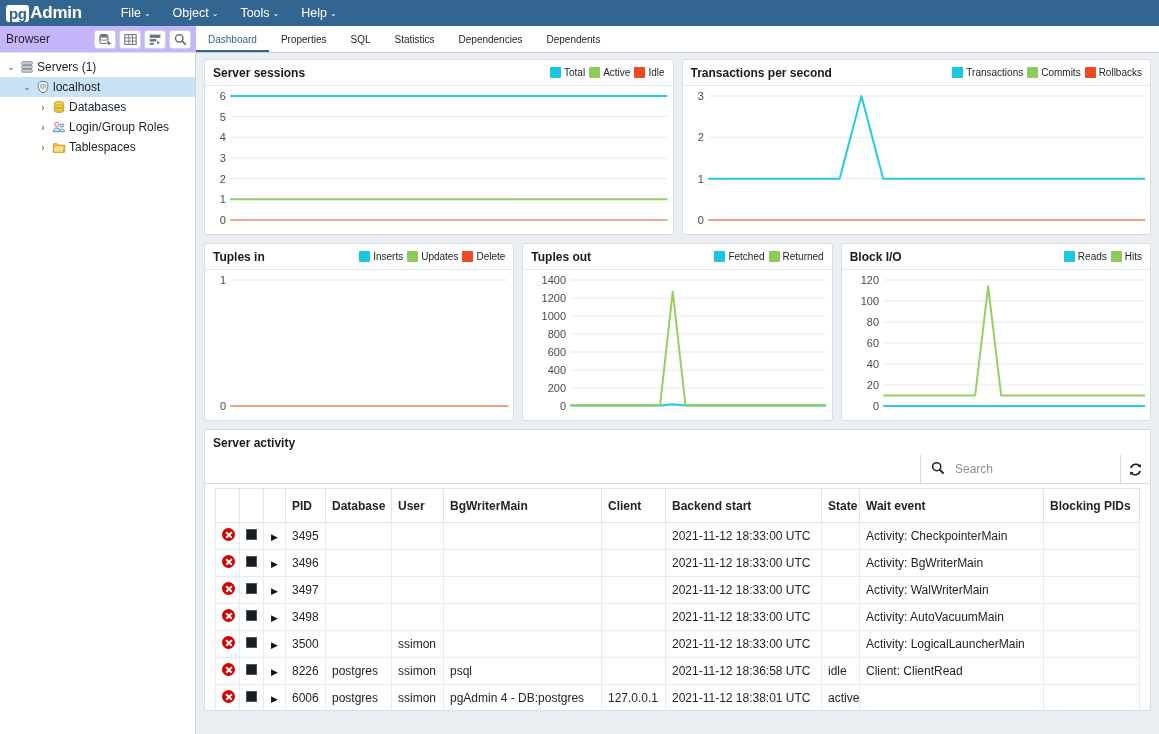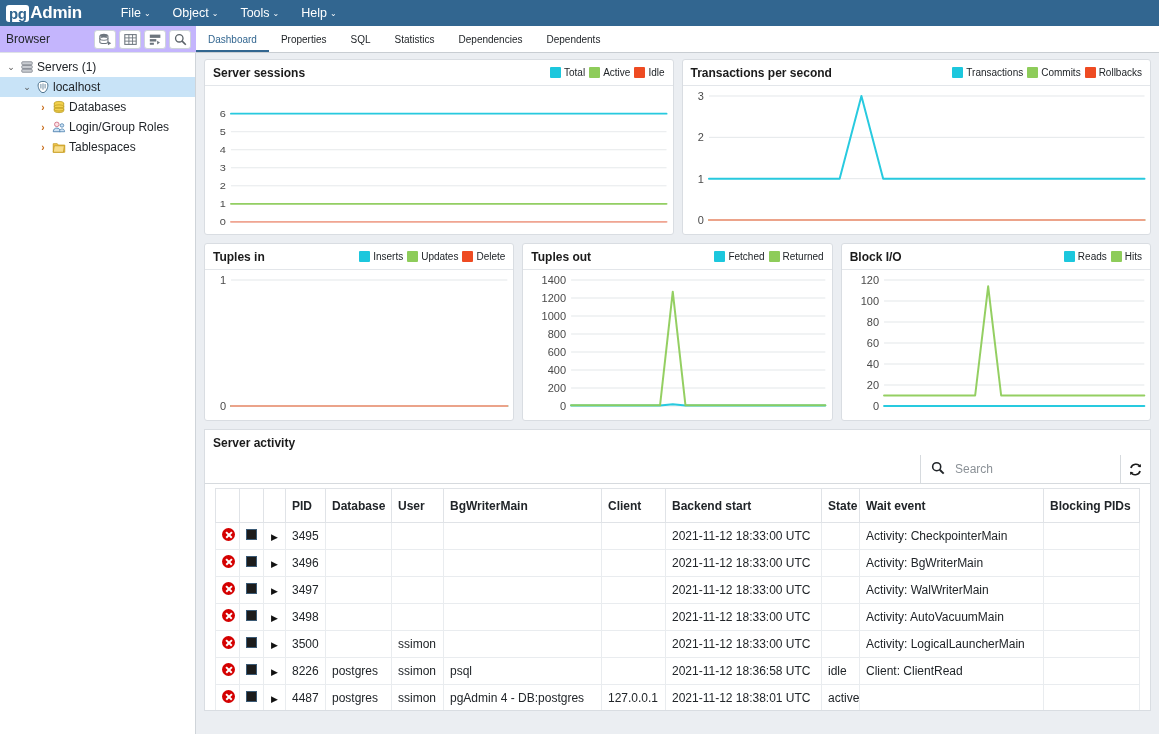--- a/index.html
+++ b/index.html
@@ -253,21 +253,21 @@
       <div class="tab active"><span>Dashboard</span></div>
       <div class="tab"><span>Properties</span></div>
       <div class="tab"><span>SQL</span></div>
       <div class="tab"><span>Statistics</span></div>
       <div class="tab"><span>Dependencies</span></div>
       <div class="tab"><span>Dependents</span></div>
     </div>
 
   <div class="dash">
     <div class="row1">
-      <div class="card" style="flex:1 1 0;gap:19px;">
+      <div class="card" style="flex:1 1 0;">
         <div class="card-head">
           <span class="card-title">Server sessions</span>
           <span class="legend">
               <span class="lg">
                 <span class="swatch" style="background: rgb(28, 199, 221);"></span>
                 <span class="lglabel">Total</span>
               </span>
               <span class="lg">
                 <span class="swatch" style="background: rgb(142, 204, 90);"></span>
                 <span class="lglabel">Active</span>
@@ -577,21 +577,21 @@
                 <td></td>
                 <td>2021-11-12 18:36:58 UTC</td>
                 <td>idle</td>
                 <td>Client: ClientRead</td>
                 <td></td>
               </tr>
               <tr>
                 <td class="c-act"><span class="ic-term"></span></td>
                 <td class="c-act"><span class="ic-cancel"></span></td>
                 <td class="c-act"><span class="ic-expand">▶</span></td>
-                <td>4487</td>
+                <td>6006</td>
                 <td>postgres</td>
                 <td>ssimon</td>
                 <td>pgAdmin 4 - DB:postgres</td>
                 <td>127.0.0.1</td>
                 <td>2021-11-12 18:38:01 UTC</td>
                 <td>active</td>
                 <td></td>
                 <td></td>
               </tr>
             </tbody>

